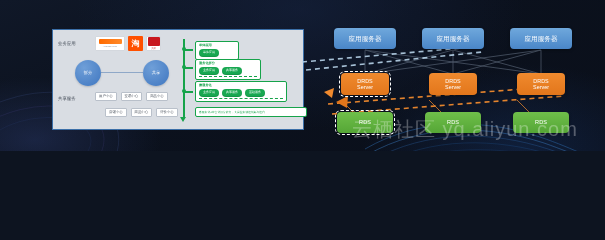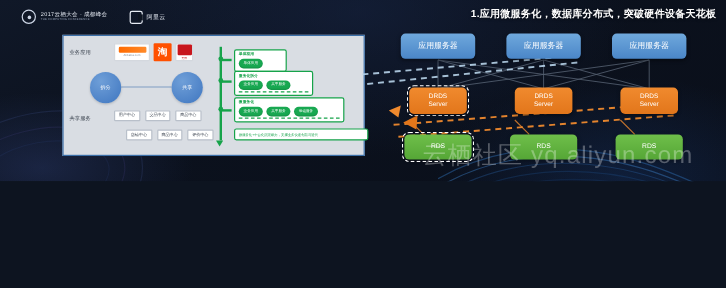--- a/index.html
+++ b/index.html
@@ -127,34 +127,20 @@
   <svg class="wave" viewBox="0 0 250 74">
     <g fill="none" stroke-width="1">
       <path d="M0,46 C55,14 120,16 175,34 C210,46 232,58 250,66" stroke="#2f6fb5" opacity=".55"></path>
       <path d="M2,52 C58,20 124,22 179,40 C213,52 234,62 250,70" stroke="#3f86cf" opacity=".5"></path>
       <path d="M6,58 C62,26 128,28 183,46 C216,57 236,66 250,73" stroke="#2a5f9f" opacity=".45"></path>
       <path d="M10,64 C66,33 132,35 187,52 C219,62 238,69 250,74" stroke="#1f4d86" opacity=".4"></path>
       <path d="M14,70 C70,40 136,42 191,58 C222,67 240,72 250,76" stroke="#1a4070" opacity=".35"></path>
     </g>
   </svg>
 
-  <div id="hdr">
-    <div class="logo-l">
-      <div class="logo-mark"></div>
-      <div class="logo-txt">
-        <div class="logo-cn">2017云栖大会 · 成都峰会</div>
-        <div class="logo-en">THE COMPUTING CONFERENCE</div>
-      </div>
-    </div>
-    <div class="logo-r">
-      <div class="ali-mark"></div>
-      <div class="ali-cn">阿里云</div>
-    </div>
-    <div id="title">1.应用微服务化，数据库分布式，突破硬件设备天花板</div>
-  </div>
 
   <div id="leftpanel">
 
     <div class="row-label biz-label">业务应用</div>
 
     <div class="logos">
       <div class="lg lg-ali">
         <div class="b1"></div>
         <div class="b2">Alibaba.com</div>
       </div>

